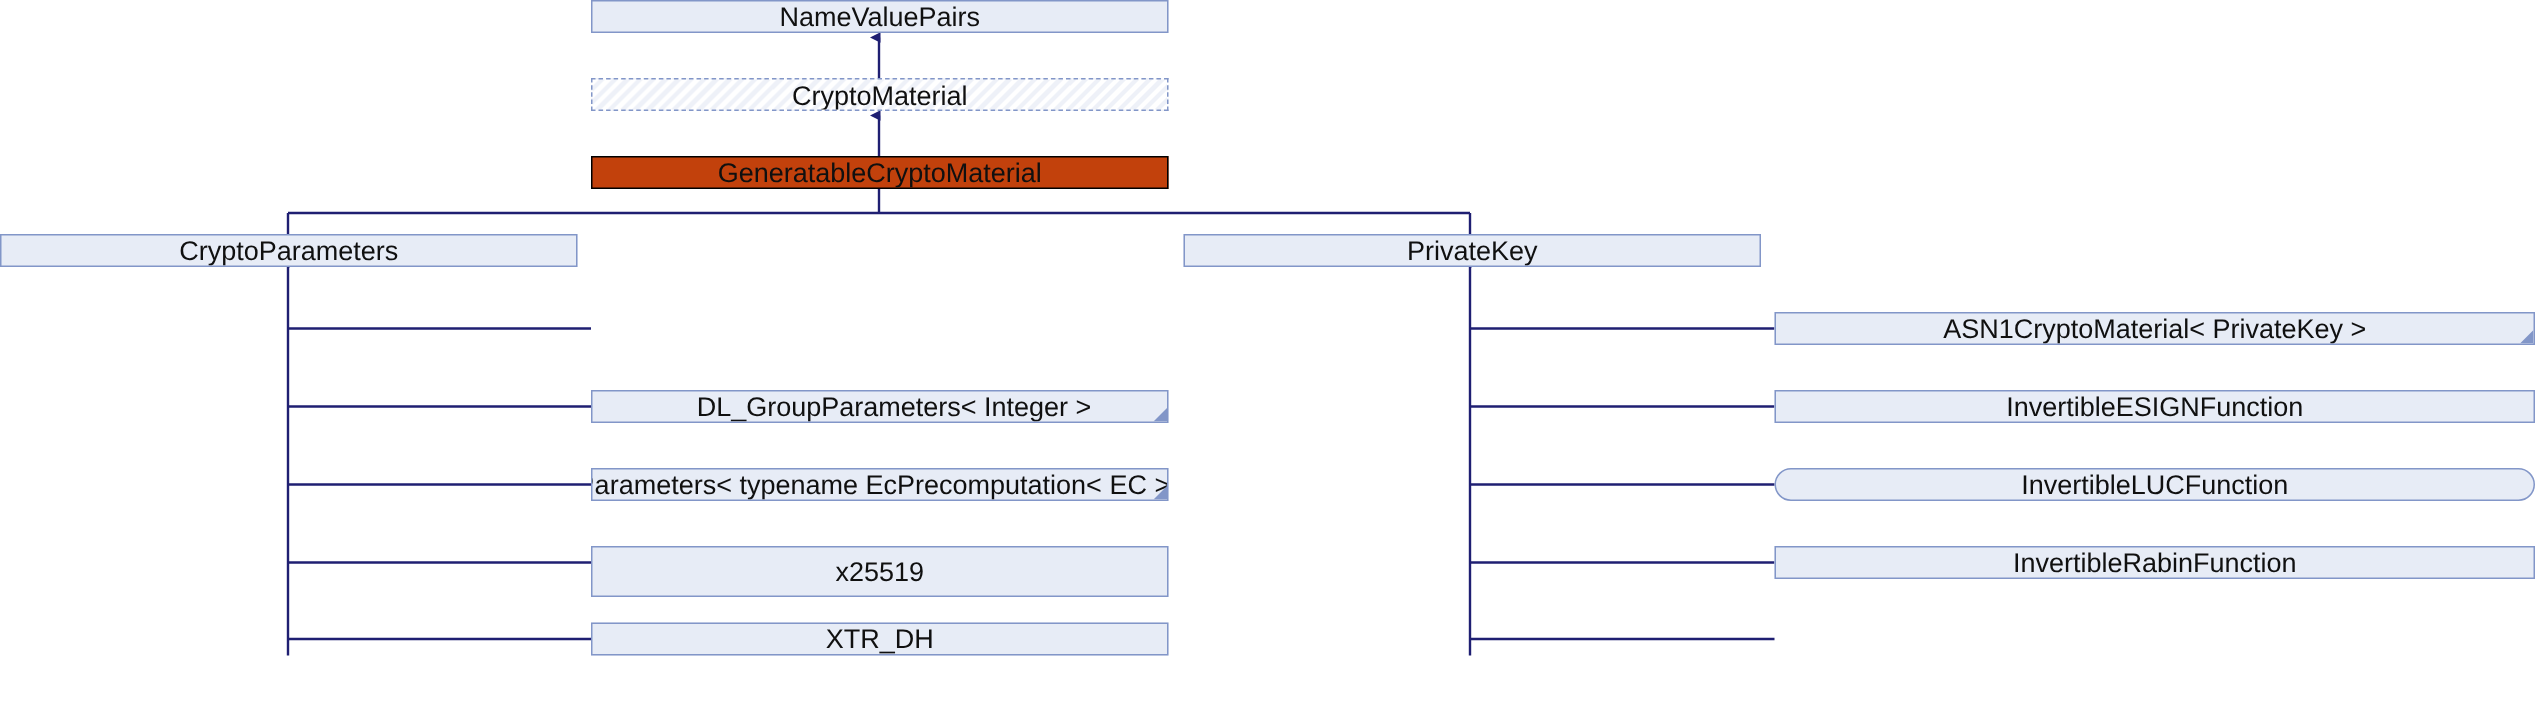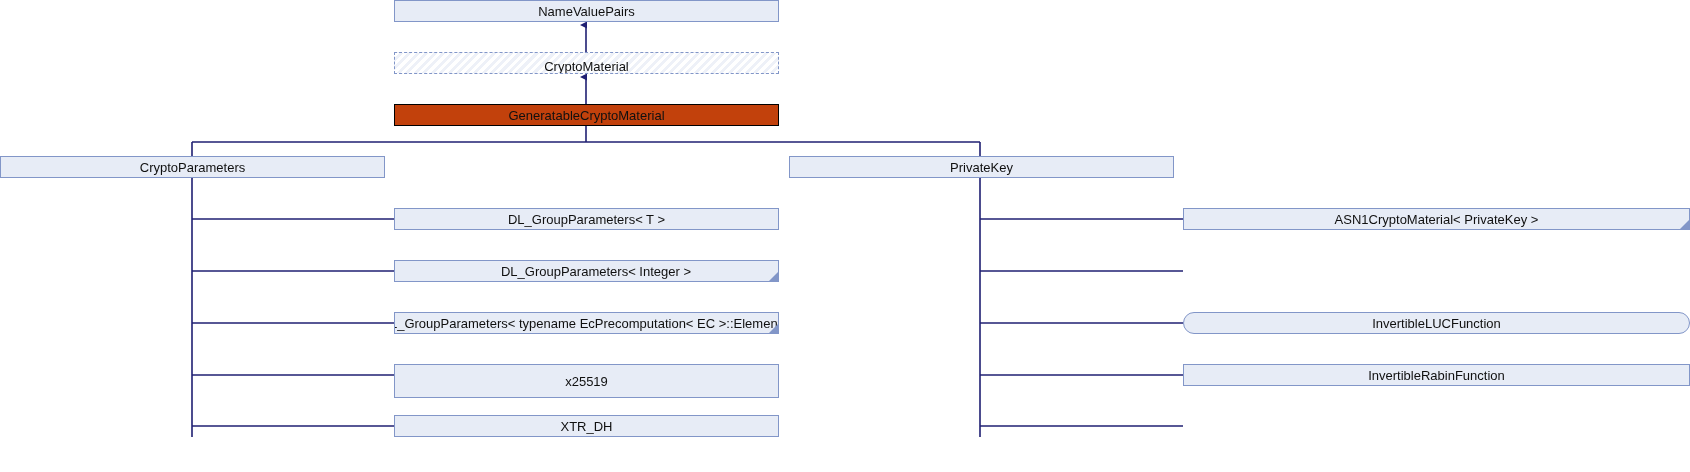--- a/index.html
+++ b/index.html
@@ -27,21 +27,21 @@
     height: 472px;
     pointer-events: none;
   }
   
   .node {
     position: absolute;
     box-sizing: border-box;
     display: flex;
     align-items: center;
     justify-content: center;
-    font-size: 13px;
+    font-size: 18px;
     line-height: 1;
     color: #101010;
     white-space: nowrap;
     overflow: hidden;
   }
   .node.normal {
     background: #e7ecf6;
     border: 1px solid #8296c8;
   }
   .node.current {
@@ -127,23 +127,20 @@
   </div>
 
   <div class="node normal" id="n-crypto_parameters" style="left: 0px; top: 156px; width: 385px; height: 22px;">
     <span class="label">CryptoParameters</span>
   </div>
 
   <div class="node normal" id="n-private_key" style="left: 789px; top: 156px; width: 385px; height: 22px;">
     <span class="label">PrivateKey</span>
   </div>
 
-  <div class="node normal" id="n-dl_group_parameters_t" style="left: 394px; top: 208px; width: 385px; height: 22px;">
-    <span class="label">DL_GroupParameters&lt; T &gt;</span>
-  </div>
 
   <div class="node normal" id="n-dl_group_parameters_integer" style="left: 394px; top: 260px; width: 385px; height: 22px; padding-left: 19px;">
     <span class="label">DL_GroupParameters&lt; Integer &gt;</span>
     <span class="fold"></span>
   </div>
 
   <div class="node normal" id="n-dl_group_parameters_ecprecomputation" style="left: 394px; top: 312px; width: 385px; height: 22px;">
     <span class="label">DL_GroupParameters&lt; typename EcPrecomputation&lt; EC &gt;::Element &gt;</span>
     <span class="fold"></span>
   </div>
@@ -154,20 +151,23 @@
 
   <div class="node normal" id="n-xtr_dh" style="left: 394px; top: 415px; width: 385px; height: 22px;">
     <span class="label">XTR_DH</span>
   </div>
 
   <div class="node normal" id="n-asn1_crypto_material_private_key" style="left: 1183px; top: 208px; width: 507px; height: 22px;">
     <span class="label">ASN1CryptoMaterial&lt; PrivateKey &gt;</span>
     <span class="fold"></span>
   </div>
 
+  <div class="node normal" id="n-invertible_esign_function" style="left: 1183px; top: 260px; width: 507px; height: 22px;">
+    <span class="label">InvertibleESIGNFunction</span>
+  </div>
 
   <div class="node normal" id="n-invertible_luc_function" style="left: 1183px; top: 312px; width: 507px; height: 22px; border-radius: 11px;">
     <span class="label">InvertibleLUCFunction</span>
   </div>
 
   <div class="node normal" id="n-invertible_rabin_function" style="left: 1183px; top: 364px; width: 507px; height: 22px;">
     <span class="label">InvertibleRabinFunction</span>
   </div>
 
 

